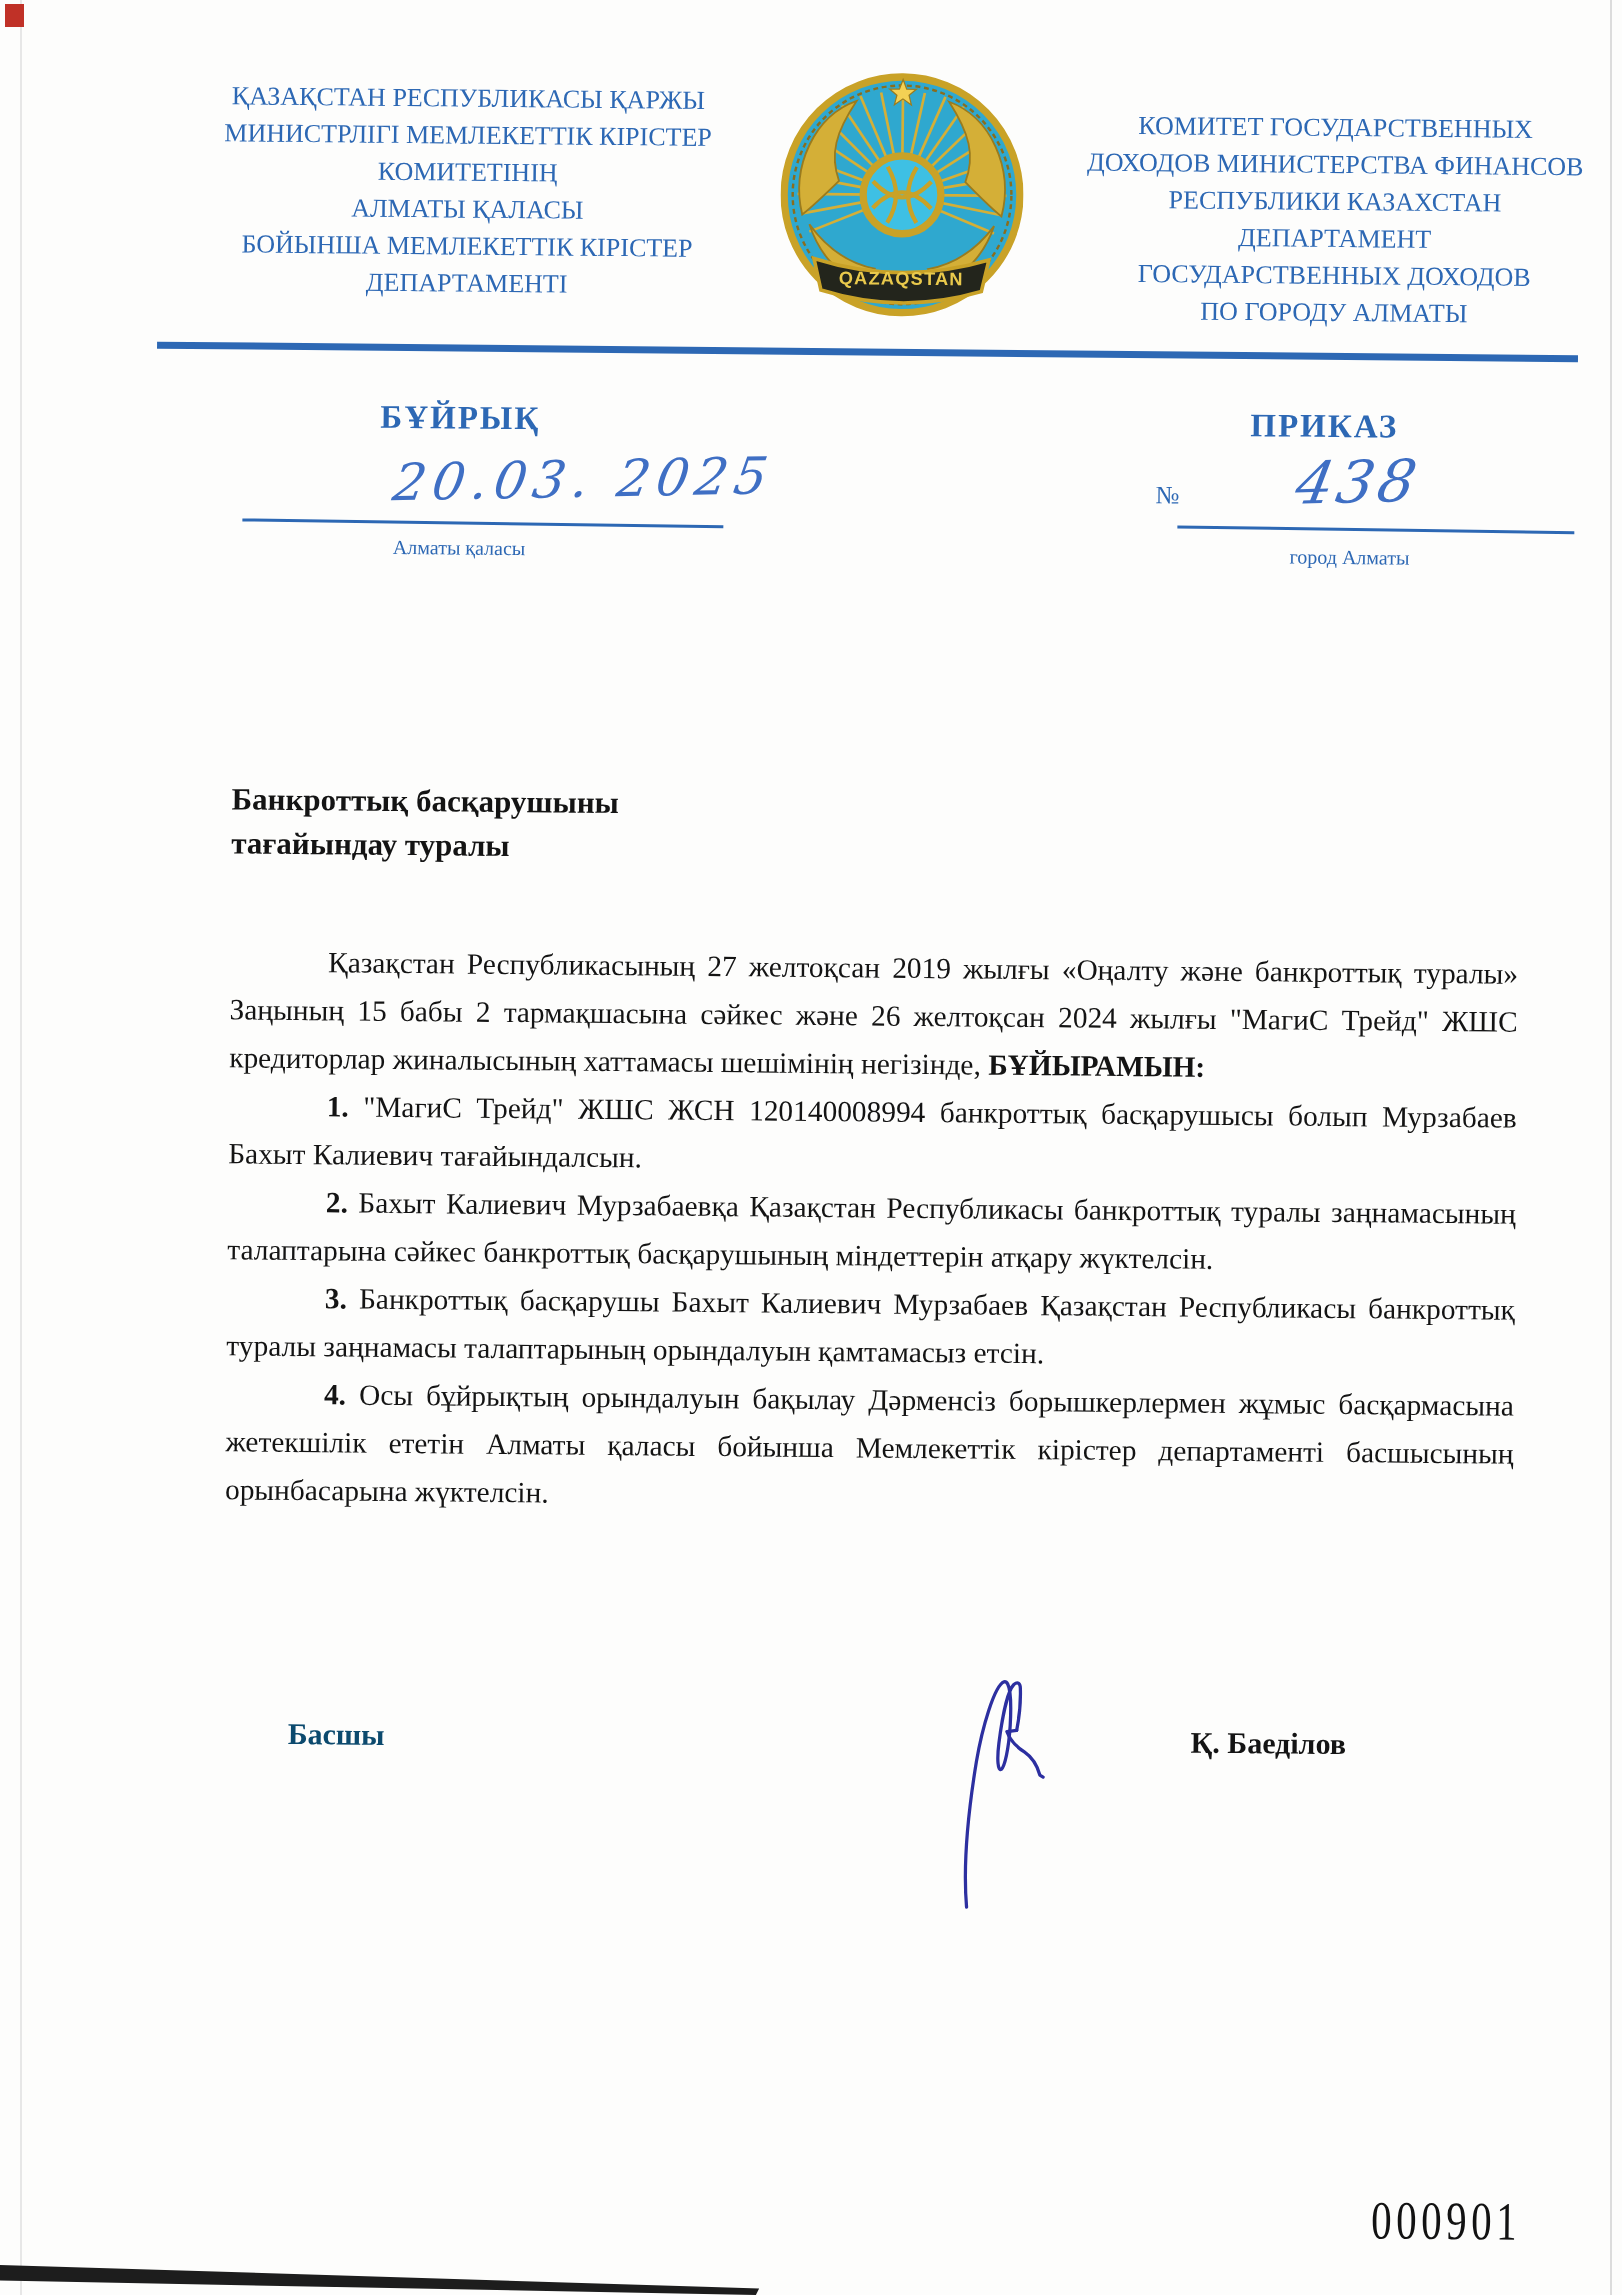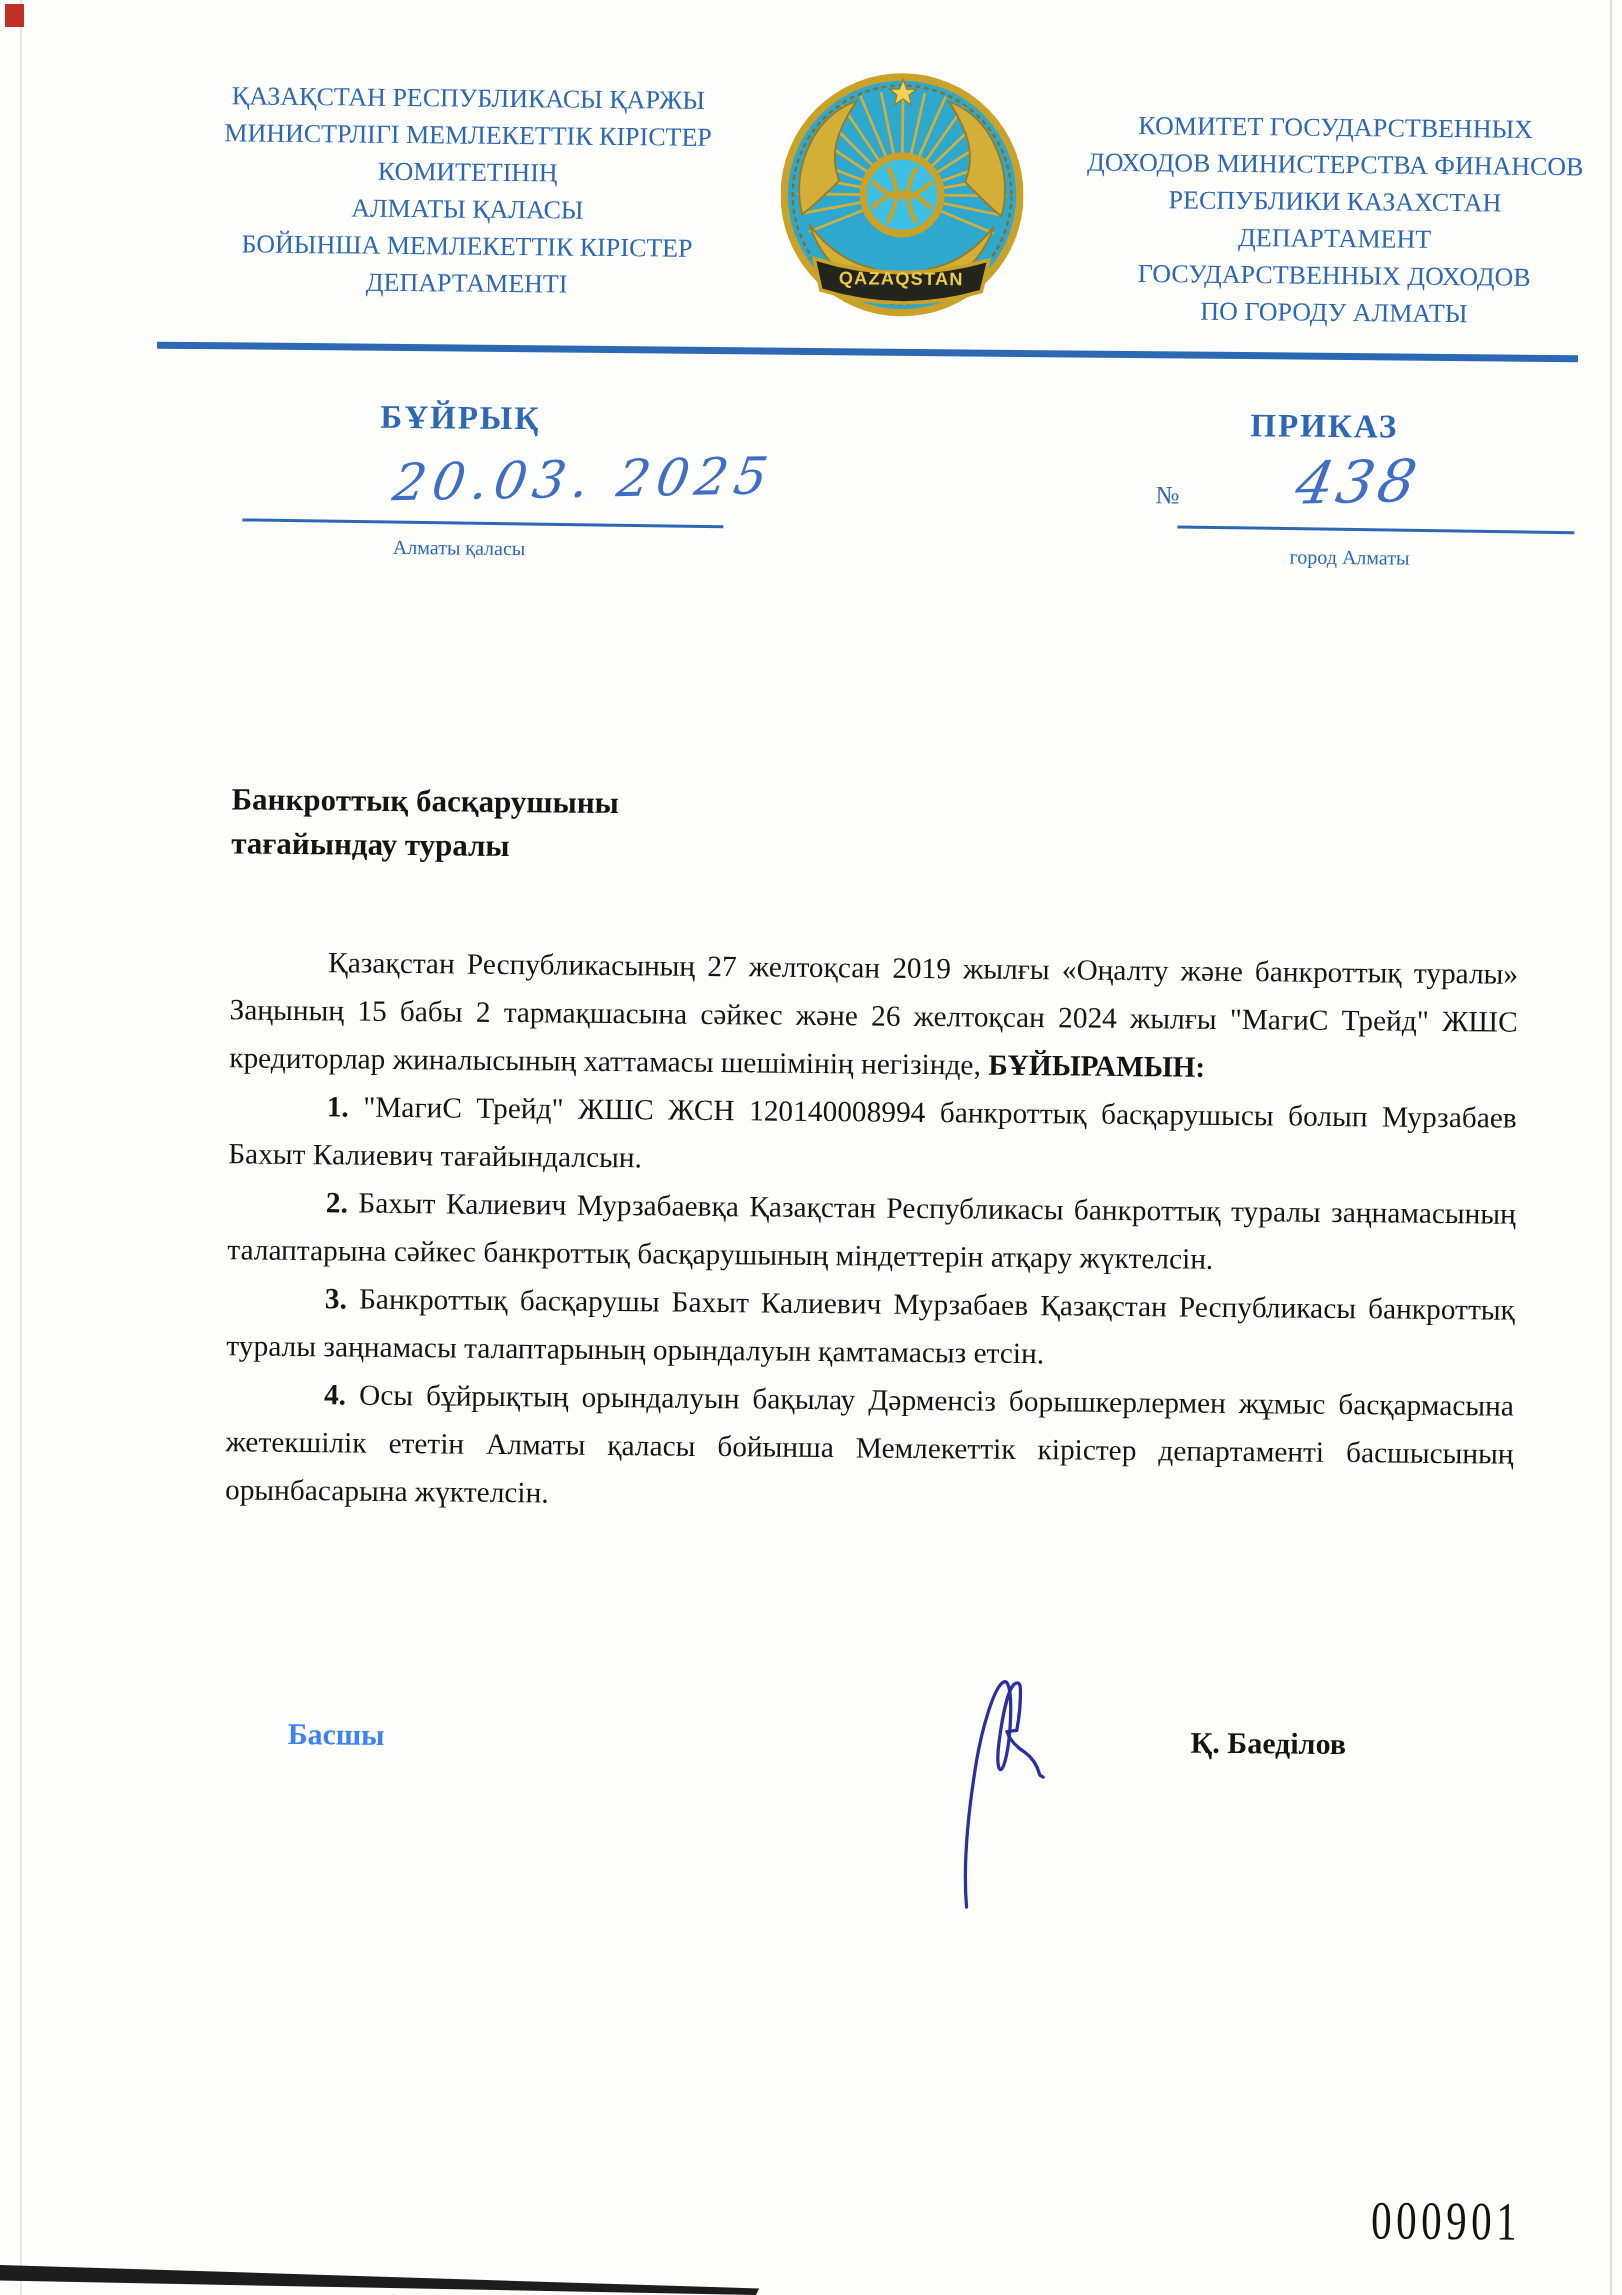--- a/index.html
+++ b/index.html
@@ -38,21 +38,21 @@
   .city-kk{left:281px;top:534px;width:366px;}
   .city-ru{left:1145px;top:535px;width:419px;}
   
   .subject{position:absolute;left:239px;top:777px;color:#141414;
        font-weight:bold;font-size:31px;line-height:44px;}
   .bodytext{position:absolute;left:239px;top:937px;width:1288px;color:#141414;
        font-size:29.4px;line-height:48px;text-align:justify;}
   .bodytext p{margin:0;text-indent:98px;}
   .b{font-weight:bold;}
   
-  .sig-label{position:absolute;left:304px;top:1716px;color:#3b82f6;font-weight:bold;font-size:30px;}
+  .sig-label{position:absolute;left:304px;top:1716px;color:#0c4a6e;font-weight:bold;font-size:30px;}
   .sig-name{position:absolute;left:1207px;top:1716px;color:#141414;font-weight:bold;font-size:30px;}
   .sig-svg{position:absolute;left:955px;top:1649px;width:144px;height:275px;}
   
   .stamp{position:absolute;left:1392px;top:2178px;color:#121212;
        font-size:54px;letter-spacing:5.9px;transform:scaleX(0.76);transform-origin:left top;
        font-family:"Liberation Serif",serif;}
   .bottom-strip{position:absolute;left:0;top:0;width:1623px;height:2295px;pointer-events:none;}
 </style>
 </head>
 <body>

